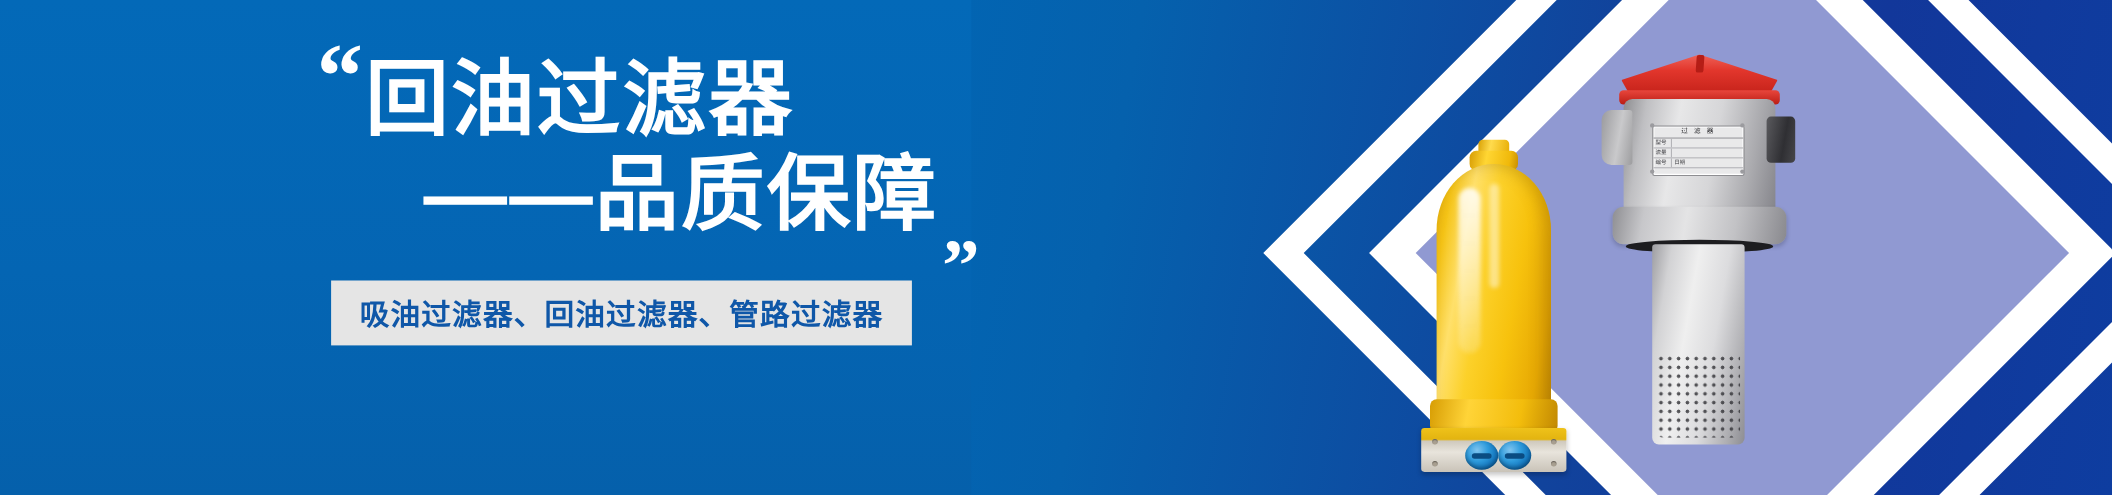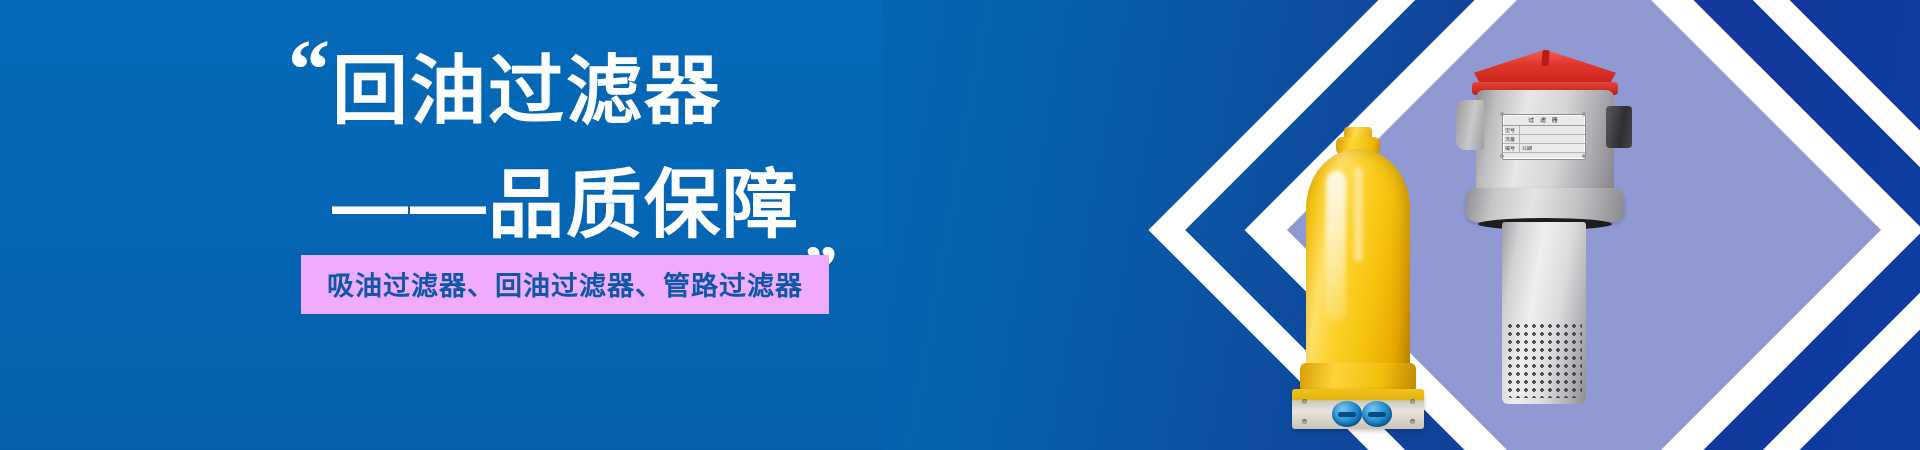--- a/index.html
+++ b/index.html
@@ -215,34 +215,33 @@
   .hl-line{
     font-family:"Liberation Sans","DejaVu Sans",sans-serif;
     font-weight:700;
     font-size:76px;
     line-height:1.14;
     letter-spacing:2px;
     color:#ffffff;
     white-space:nowrap;
   }
   .hl-line.l2{
-    text-align:left;
+    text-align:center;
     padding-right:6px;
-    margin-top:27px;
   }
   .quote-close{
     display:inline-block;
     font-family:"Liberation Serif","DejaVu Serif",serif;
     font-size:68px;font-weight:700;color:#ffffff;
     vertical-align:-26px;
     margin-left:4px;
   }
   .subtitle{
     position:absolute;left:301px;top:255px;
-    background:#f0abfc;
+    background:#e5e5e5;
     padding:9px 26px 11px 26px;
     display:inline-block;
   }
   .subtitle span{
     font-family:"Liberation Sans","DejaVu Sans",sans-serif;
     font-weight:700;
     font-size:27px;
     letter-spacing:1px;
     color:#0f57a8;
     white-space:nowrap;

